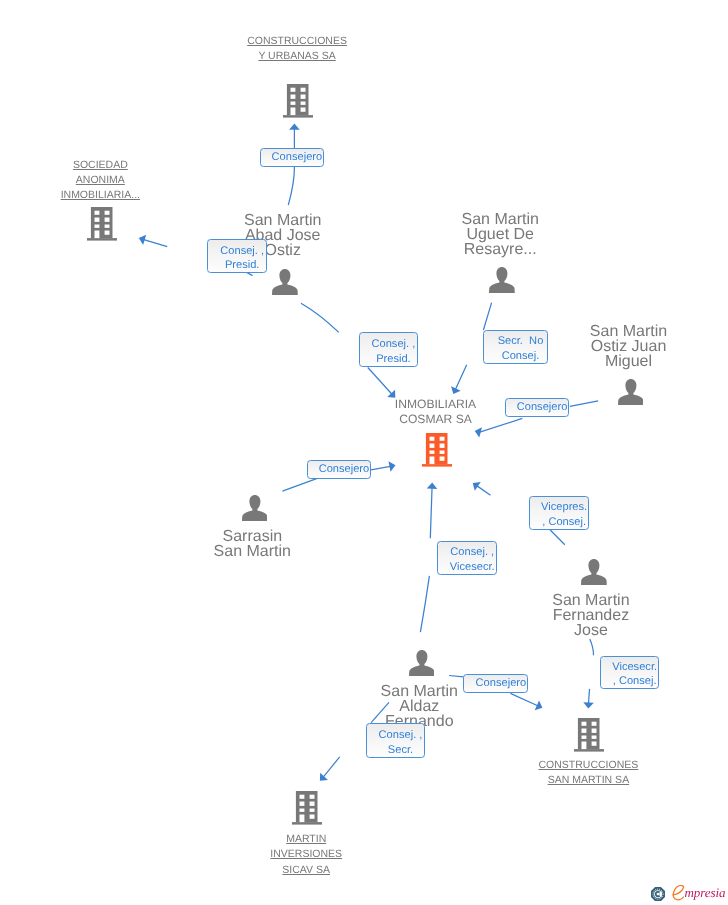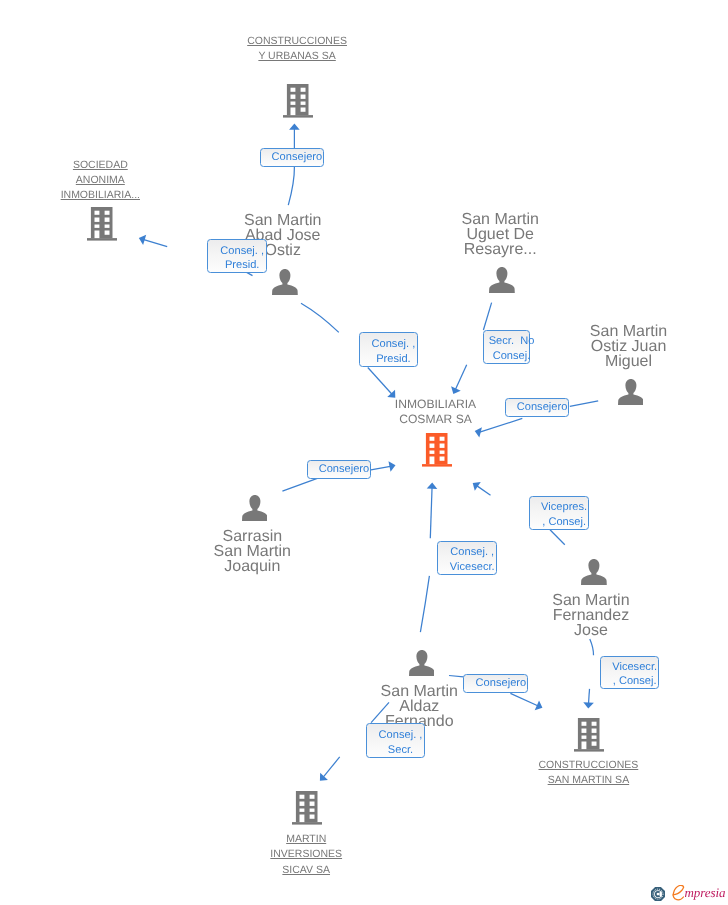--- a/index.html
+++ b/index.html
@@ -176,21 +176,20 @@
         <div>COSMAR SA</div>
       </div>
     </div>
     <div class="node person">
       <div class="ico" style="left: 241.5px; top: 494.7px;"><svg width="25.8" height="26.1" viewBox="0 0 258 261">
           <path fill="#787878" d="M129 0 C101 0 79 22 75 50 C72 72 76 96 85 114 C91 126 98 135 104 140 L104 156 C78 162 50 171 32 181 C14 191 4 203 2 217 L0 261 H258 L256 217 C254 203 244 191 226 181 C208 171 180 162 154 156 L154 140 C160 135 167 126 173 114 C182 96 186 72 183 50 C179 22 157 0 129 0 Z"></path>
         </svg></div>
       <div class="cap" style="left: 132.3px; top: 528.7px; width: 240px;">
         <div>Sarrasin</div>
         <div>San Martin</div>
-        <div>Joaquin</div>
       </div>
     </div>
     <div class="node person">
       <div class="ico" style="left: 580.8px; top: 558.7px;"><svg width="25.8" height="26.1" viewBox="0 0 258 261">
           <path fill="#787878" d="M129 0 C101 0 79 22 75 50 C72 72 76 96 85 114 C91 126 98 135 104 140 L104 156 C78 162 50 171 32 181 C14 191 4 203 2 217 L0 261 H258 L256 217 C254 203 244 191 226 181 C208 171 180 162 154 156 L154 140 C160 135 167 126 173 114 C182 96 186 72 183 50 C179 22 157 0 129 0 Z"></path>
         </svg></div>
       <div class="cap" style="left: 470.9px; top: 592.8px; width: 240px;">
         <div>San Martin</div>
         <div>Fernandez</div>
         <div>Jose</div>
@@ -247,21 +246,21 @@
       <span>Consejero</span>
     </div>
     <div class="elabel two" style="left: 167.4px; top: 239px; width: 59.6px; height: 34.2px;">
       <span>Consej. ,</span>
       <span>Presid.</span>
     </div>
     <div class="elabel two" style="left: 318.5px; top: 332.4px; width: 59.8px; height: 34.3px;">
       <span>Consej. ,</span>
       <span>Presid.</span>
     </div>
-    <div class="elabel two" style="left: 443px; top: 329.9px; width: 47px; height: 34px;">
+    <div class="elabel two" style="left: 443px; top: 329.9px; width: 65px; height: 34px;">
       <span>Secr.  No</span>
       <span>Consej.</span>
     </div>
     <div class="elabel" style="left: 504.6px; top: 397.8px; width: 64.9px; height: 19.1px;">
       <span>Consejero</span>
     </div>
     <div class="elabel" style="left: 306.5px; top: 460.3px; width: 64.9px; height: 19.2px;">
       <span>Consejero</span>
     </div>
     <div class="elabel two" style="left: 488.8px; top: 495.6px; width: 60.7px; height: 34.1px; text-align: center;">

